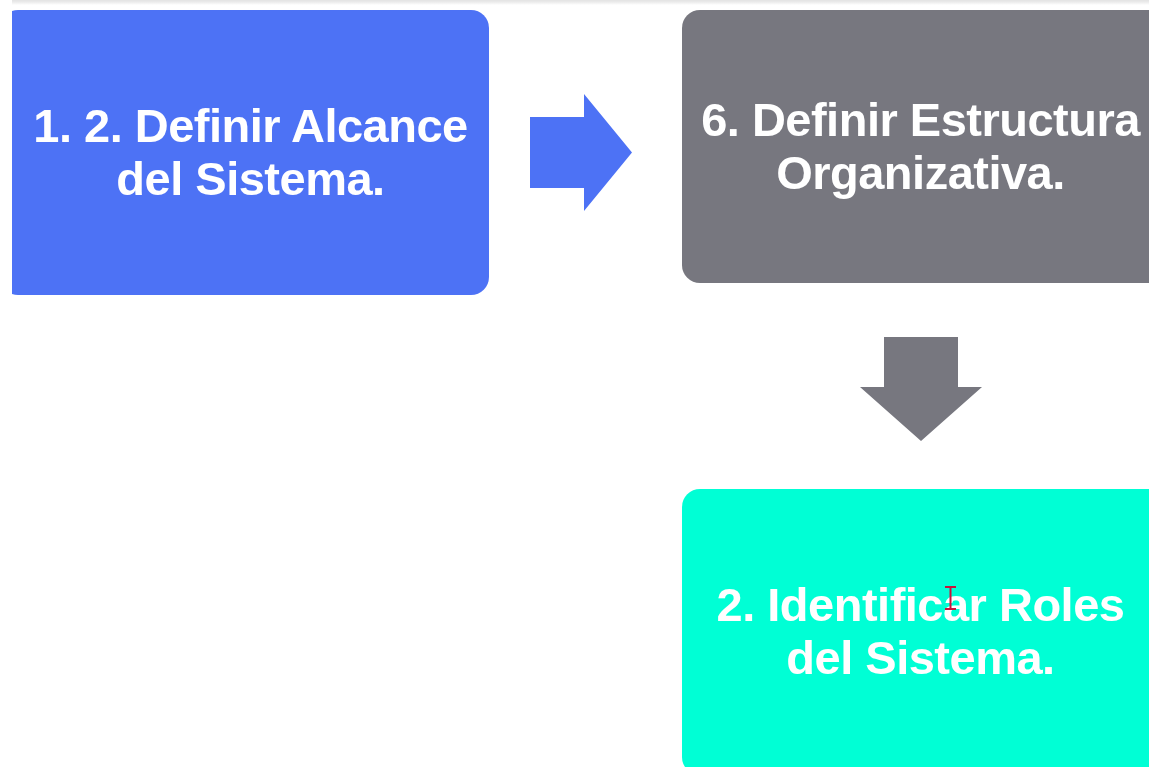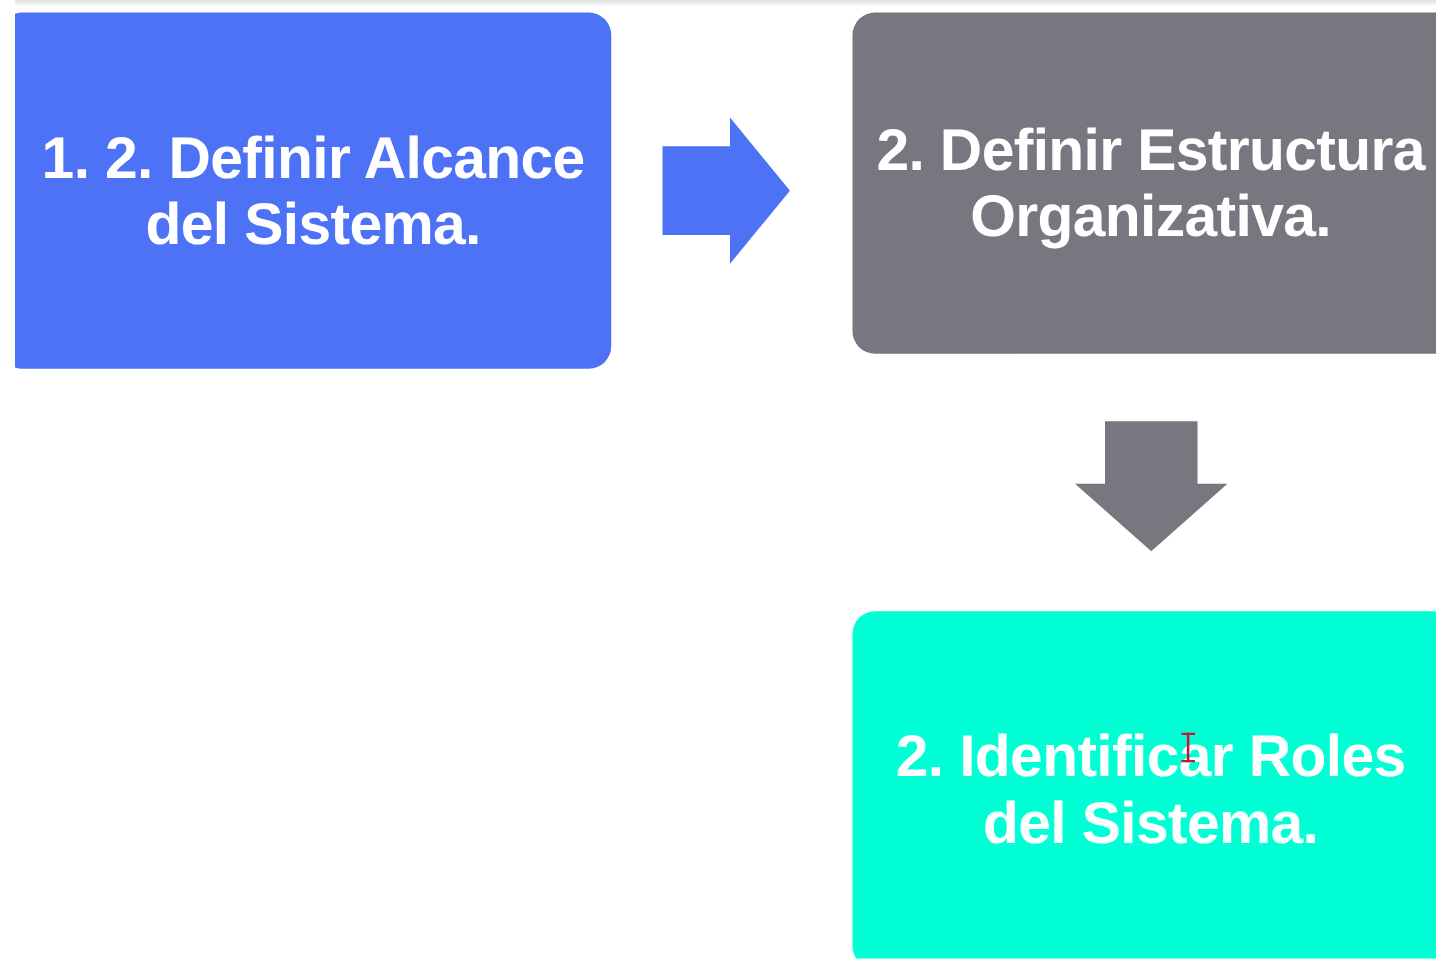--- a/index.html
+++ b/index.html
@@ -129,21 +129,21 @@
 
   <div class="node" id="node-scope">
     <span class="node-text">1. 2. Definir Alcance del Sistema.</span>
   </div>
 
   <svg class="arrow" id="arrow-right" viewBox="0 0 108 121" aria-hidden="true">
     <polygon points="3,25 57,25 57,2 105,60.5 57,119 57,96 3,96" fill="#4d72f5"></polygon>
   </svg>
 
   <div class="node" id="node-structure">
-    <span class="node-text">2. Definir Estructura Organizativa.</span>
+    <span class="node-text">6. Definir Estructura Organizativa.</span>
   </div>
 
   <svg class="arrow" id="arrow-down" viewBox="0 0 128 110" aria-hidden="true">
     <polygon points="27,3 101,3 101,53 125,53 64,107 3,53 27,53" fill="#77777f"></polygon>
   </svg>
 
   <div class="node" id="node-roles">
     <span class="node-text">2. Identificar Roles del Sistema.</span>
   </div>
 

